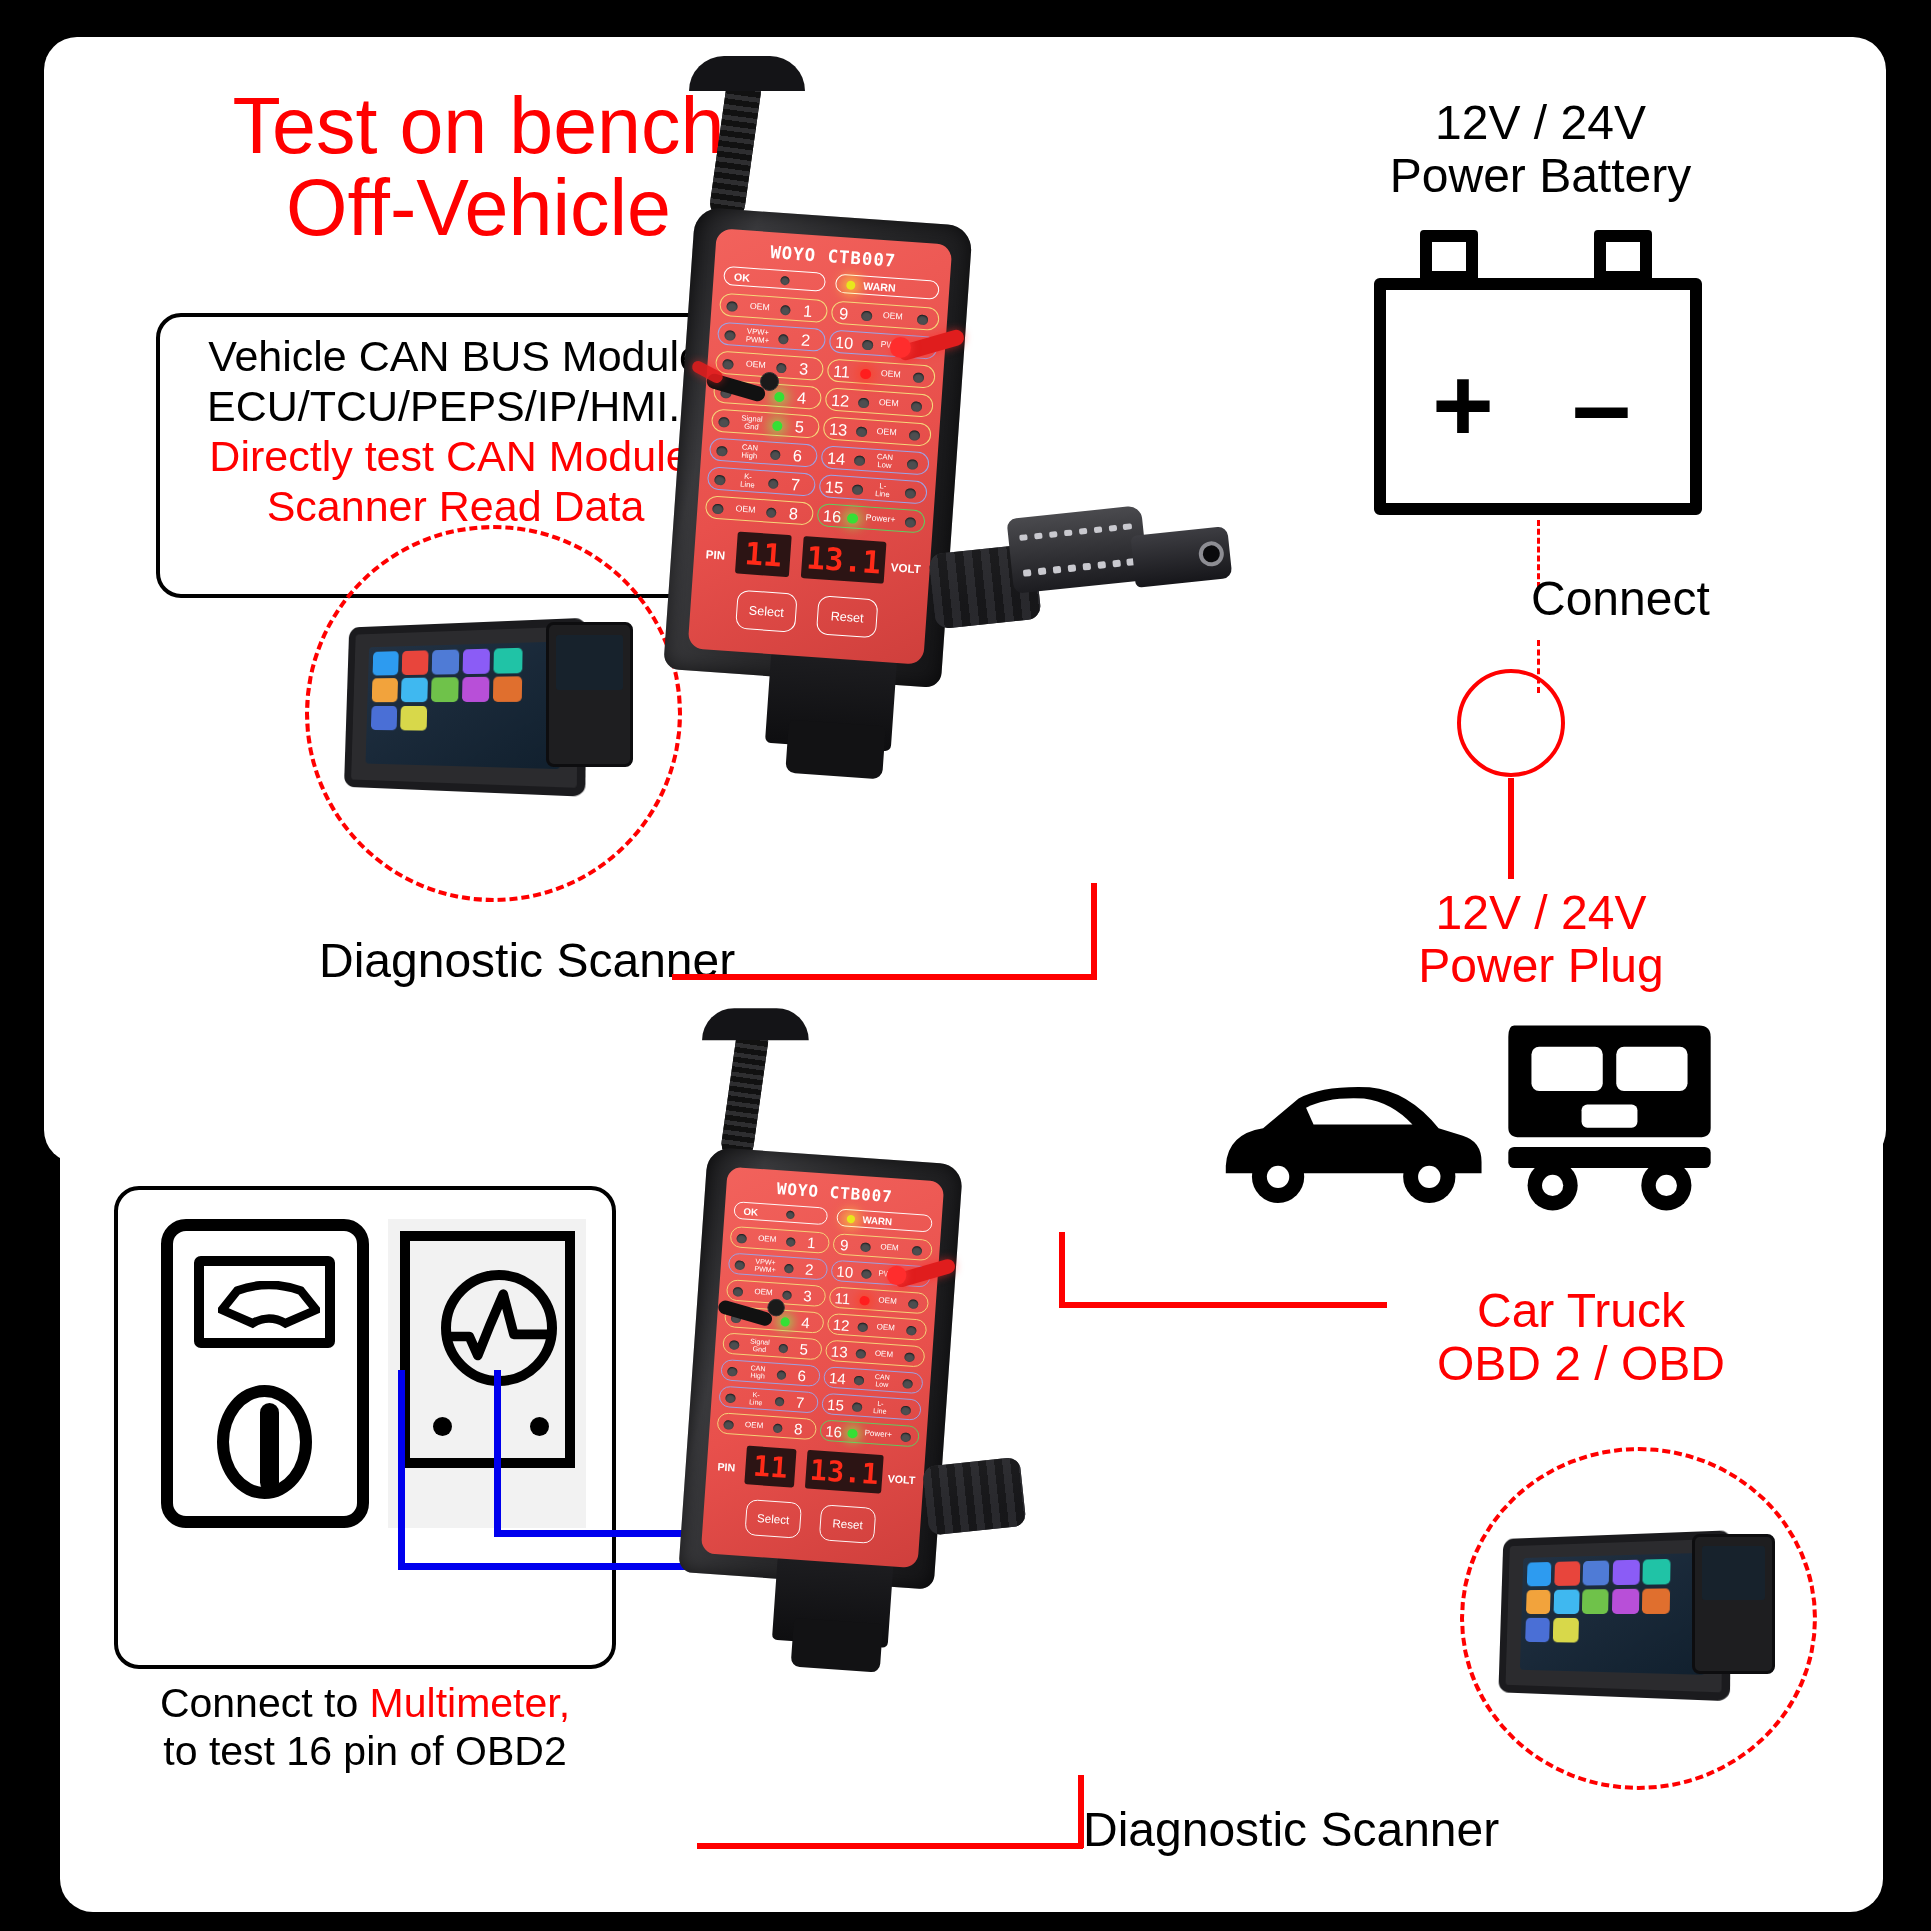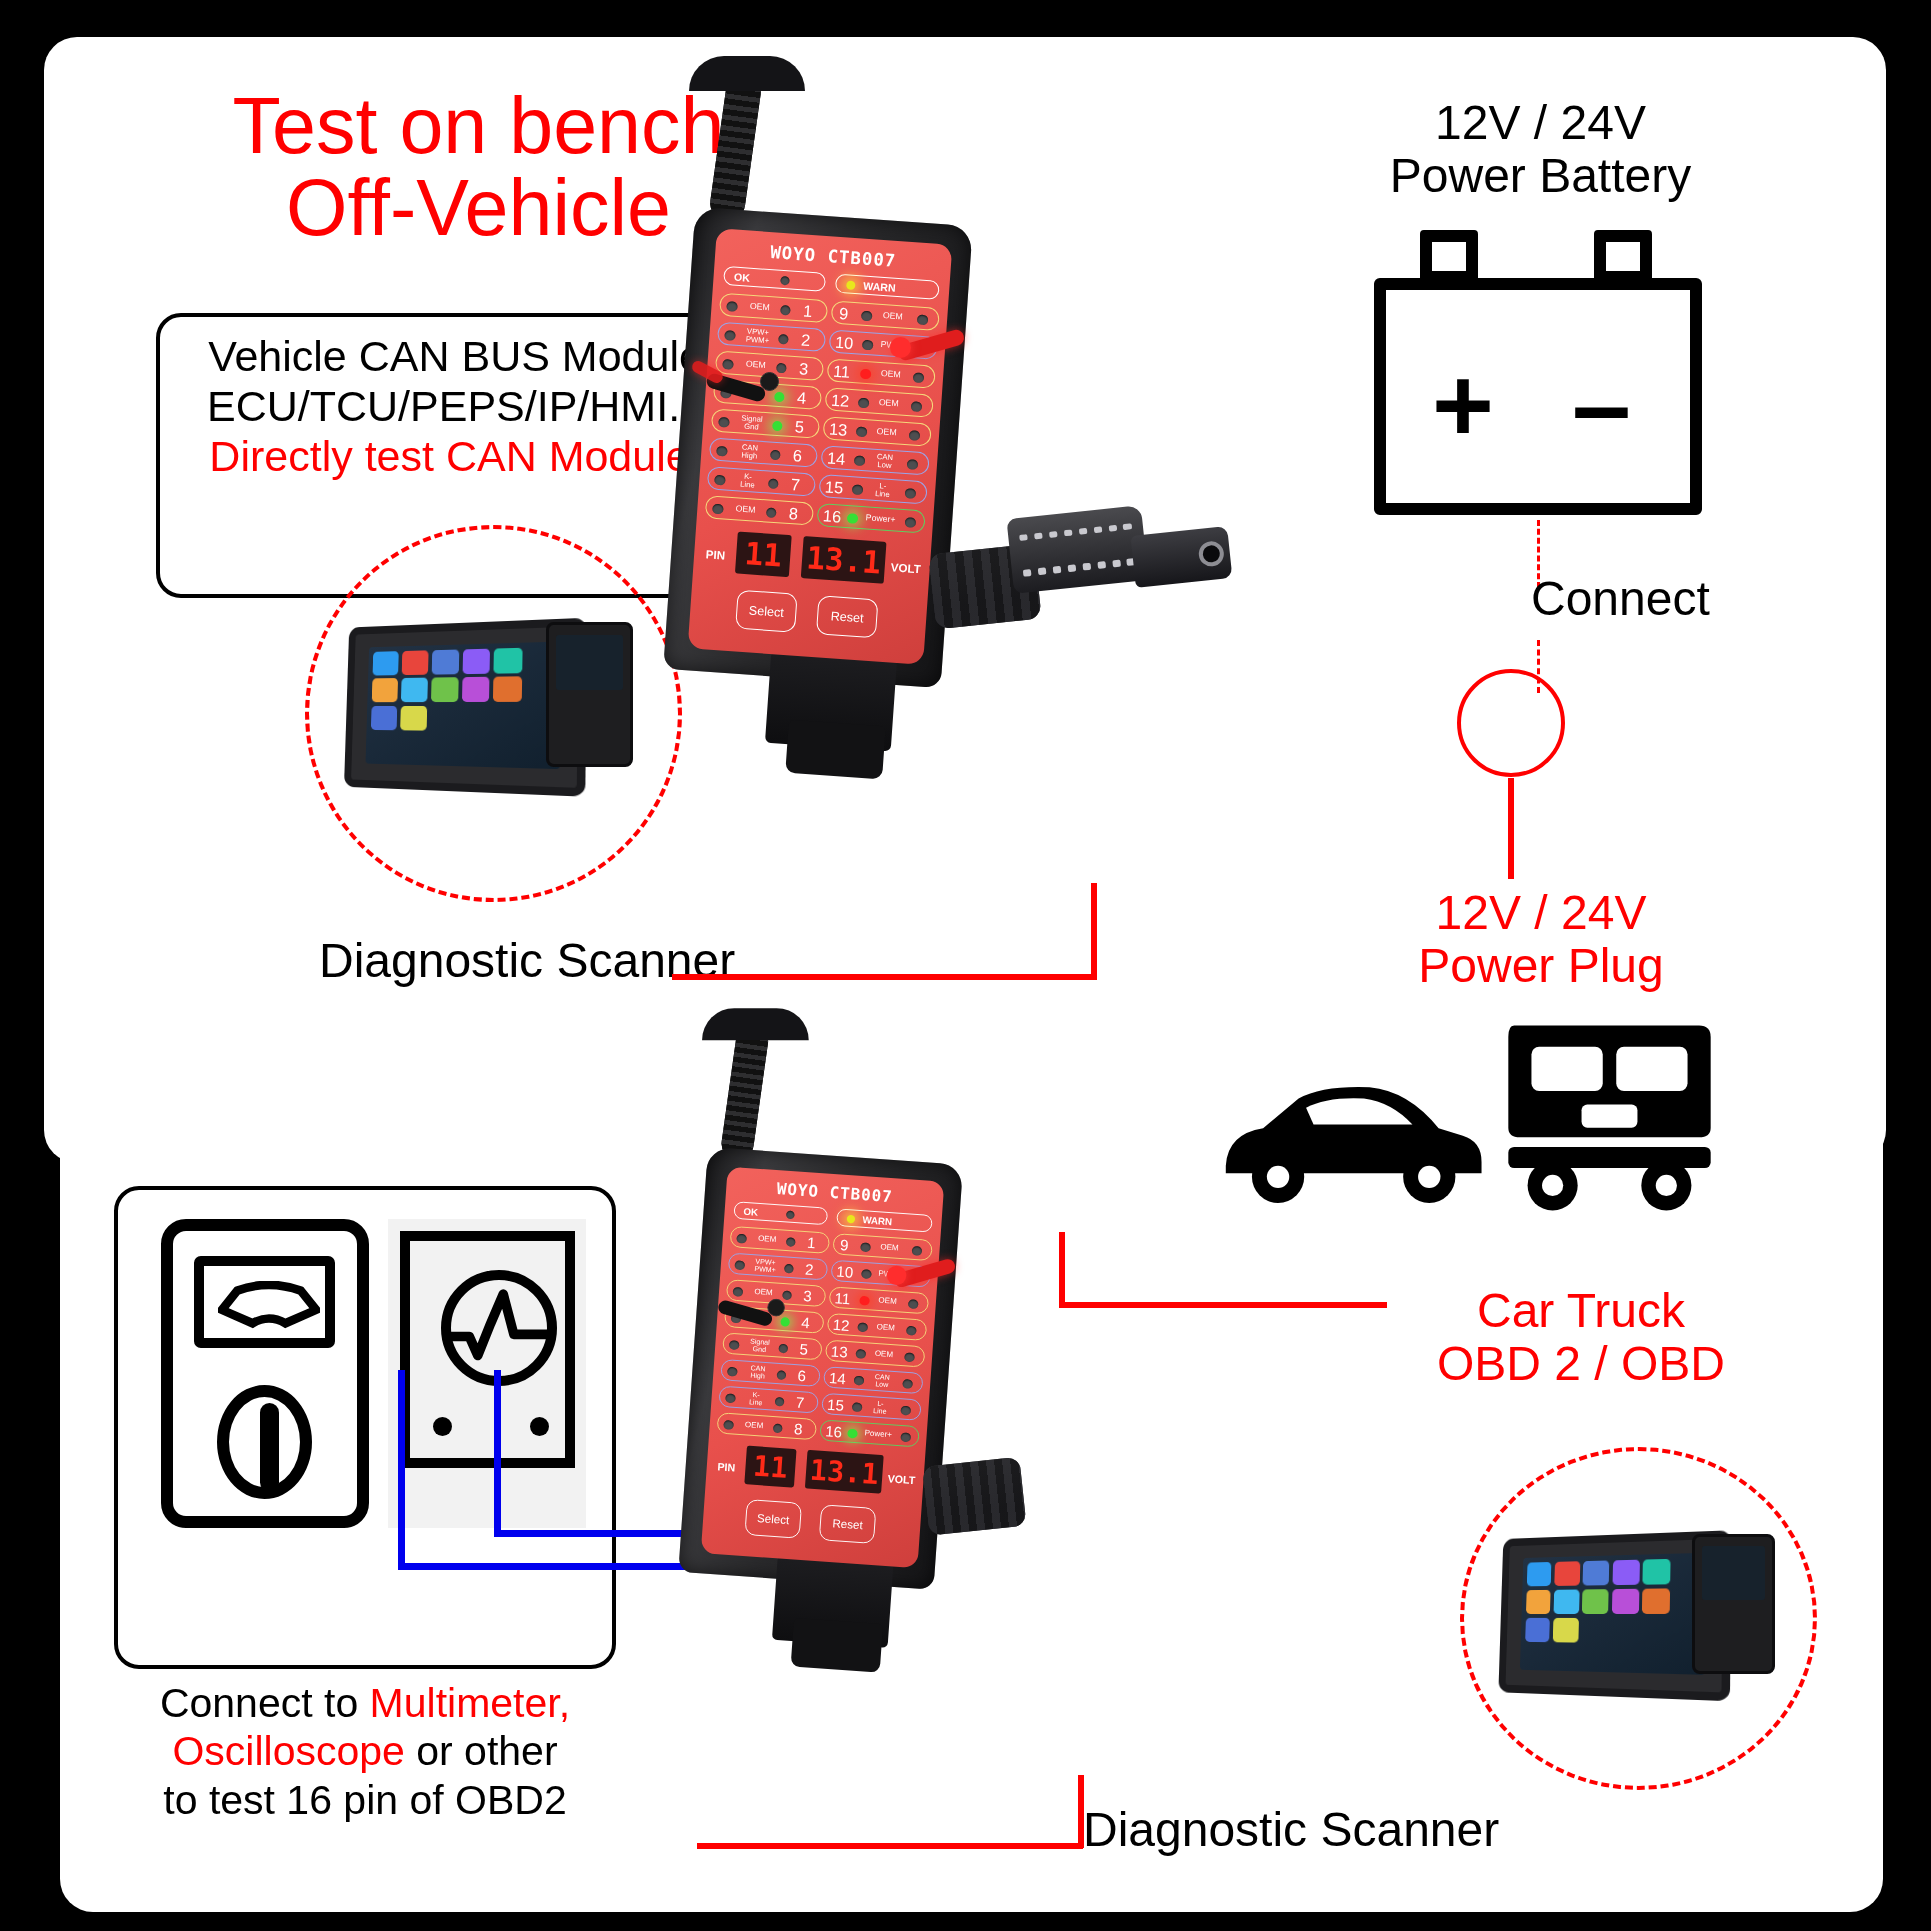--- a/index.html
+++ b/index.html
@@ -211,20 +211,21 @@
 
   <div class="panel" id="panel-top">
 
     <div class="heading-red" id="title-bench">Test on bench
 Off-Vehicle</div>
 
     <div class="callout" id="callout-top">
       <span class="l">Vehicle CAN BUS Module</span>
       <span class="l">ECU/TCU/PEPS/IP/HMI...</span>
       <span class="r">Directly test CAN Module,</span>
+      <span class="r">Scanner Read Data</span>
     </div>
 
     <div class="rline" style="left:670px; top:373px; width:183px; height:5.8px;"></div>
     <div class="rline" style="left:670px; top:481px; width:183px; height:5.8px;"></div>
     <div class="rline" style="left:848px; top:373px; width:5.8px; height:114px;"></div>
 
     <div class="lbl black" id="lbl-battery">12V / 24V
 Power Battery</div>
 
     <div id="battery">
@@ -479,21 +480,20 @@
             </svg>
           </div>
           <div class="dot" style="left:23px; top:176px;"></div>
           <div class="dot" style="left:120px; top:176px;"></div>
         </div>
       </div>
     </div>
 
     <div id="mm-text" style="left:54px; top:686px;">
       <div><span>Connect to </span><span class="rd">Multimeter,</span></div>
-      <div><span class="rd">Oscilloscope</span><span> or other</span></div>
       <div>to test 16 pin of OBD2</div>
     </div>
 
     <div class="blueline" style="left:338px; top:377px; width:6.8px; height:199px;"></div>
     <div class="blueline" style="left:338px; top:570px; width:394px; height:6.8px;"></div>
     <div class="blueline" style="left:725px; top:413px; width:6.8px; height:163px;"></div>
     <div class="blueline" style="left:714px; top:413px; width:17.4px; height:6.8px;"></div>
 
     <div class="blueline" style="left:434px; top:377px; width:6.8px; height:166px;"></div>
     <div class="blueline" style="left:434px; top:537px; width:411px; height:6.8px;"></div>

